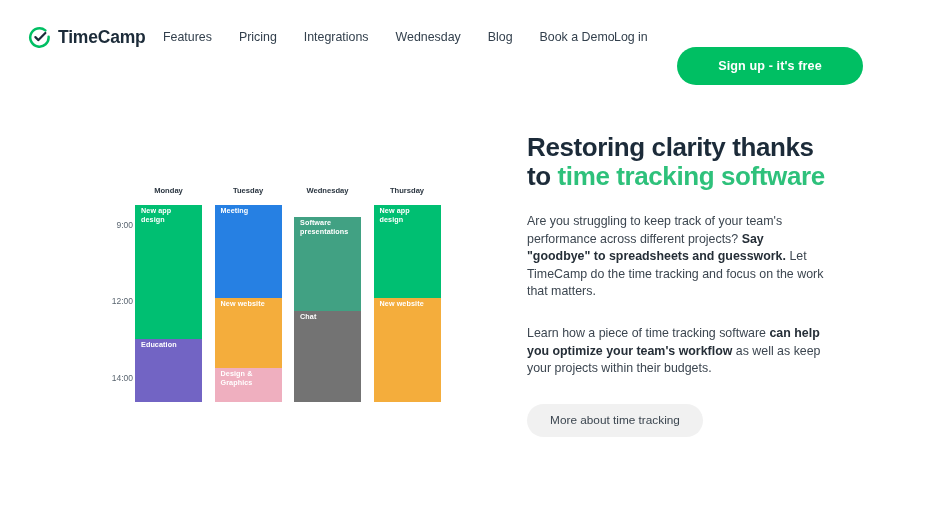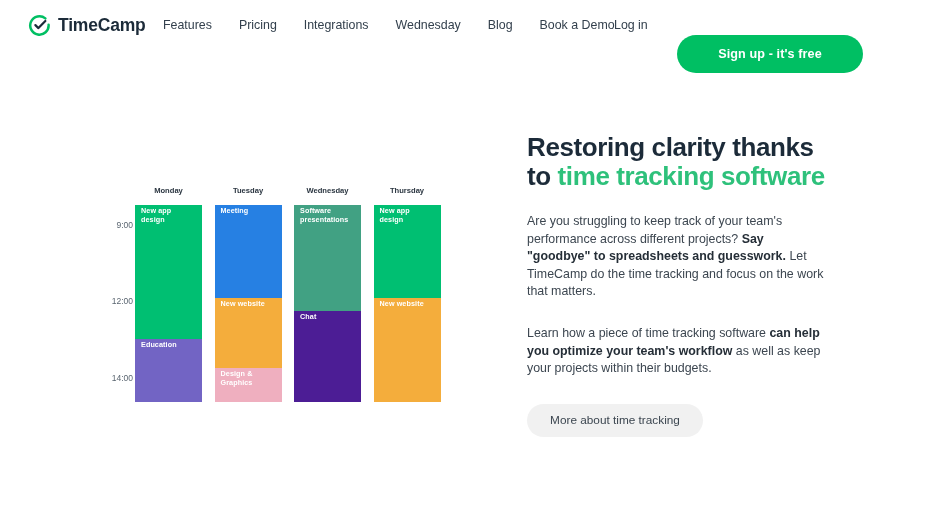--- a/index.html
+++ b/index.html
@@ -7,21 +7,21 @@
     width: 935px;
     height: 512px;
     background: #ffffff;
     font-family: "Liberation Sans", sans-serif;
     overflow: hidden;
   }
 
   
   .navbar {
     position: absolute;
-    top: 0; left: 0;
+    top: 12px; left: 0;
     width: 859px;
     height: 50px;
     display: flex;
     align-items: center;
   }
   .logo-wrap {
     position: absolute;
     left: 28px;
     display: flex;
     align-items: center;
@@ -236,24 +236,24 @@
             <span class="seg-label">New website</span>
           </div>
           <div class="seg" style="top: 163px; height: 34px; background: rgb(239, 175, 191);">
             <span class="seg-label">Design &amp; Graphics</span>
           </div>
         </div>
       </div>
       <div class="col" style="left: 159px;">
         <div class="col-label">Wednesday</div>
         <div class="col-stack">
-          <div class="seg" style="top: 0px; height: 106px; background: rgb(65, 161, 131);">
+          <div class="seg" style="top: 12px; height: 106px; background: rgb(65, 161, 131);">
             <span class="seg-label">Software presentations</span>
           </div>
-          <div class="seg" style="top: 106px; height: 91px; background: #4c1d95;">
+          <div class="seg" style="top: 106px; height: 91px; background: #737373;">
             <span class="seg-label">Chat</span>
           </div>
         </div>
       </div>
       <div class="col" style="left: 238.5px;">
         <div class="col-label">Thursday</div>
         <div class="col-stack">
           <div class="seg" style="top: 0px; height: 93px; background: rgb(0, 191, 114);">
             <span class="seg-label">New app design</span>
           </div>

